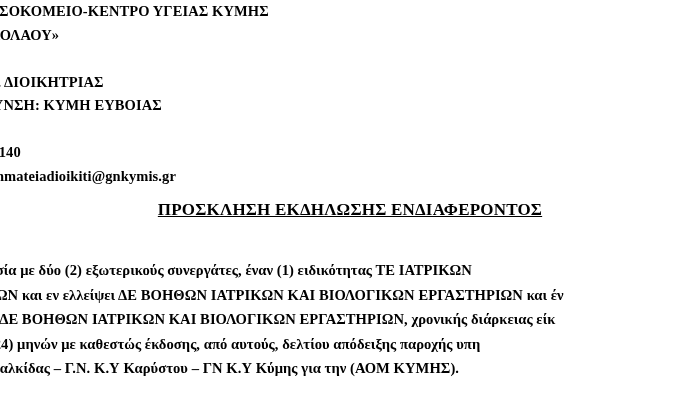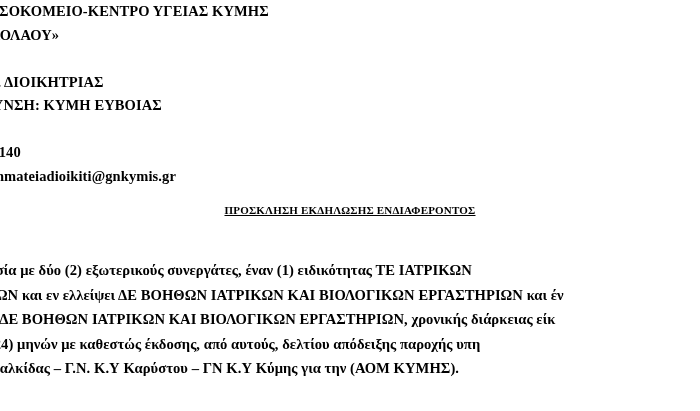--- a/index.html
+++ b/index.html
@@ -39,21 +39,21 @@
   .title-block {
     position: absolute;
     top: 200px;
     left: 0;
     width: 700px;
     text-align: center;
   }
   .doc-title {
     display: inline-block;
     font-family: "Liberation Serif", serif;
-    font-size: 11px;
+    font-size: 17px;
     font-weight: bold;
     text-decoration: underline;
     letter-spacing: 0.2px;
   }
   .body-block {
     position: absolute;
     top: 258px;
     left: -40px;
     width: 765px;
   }

